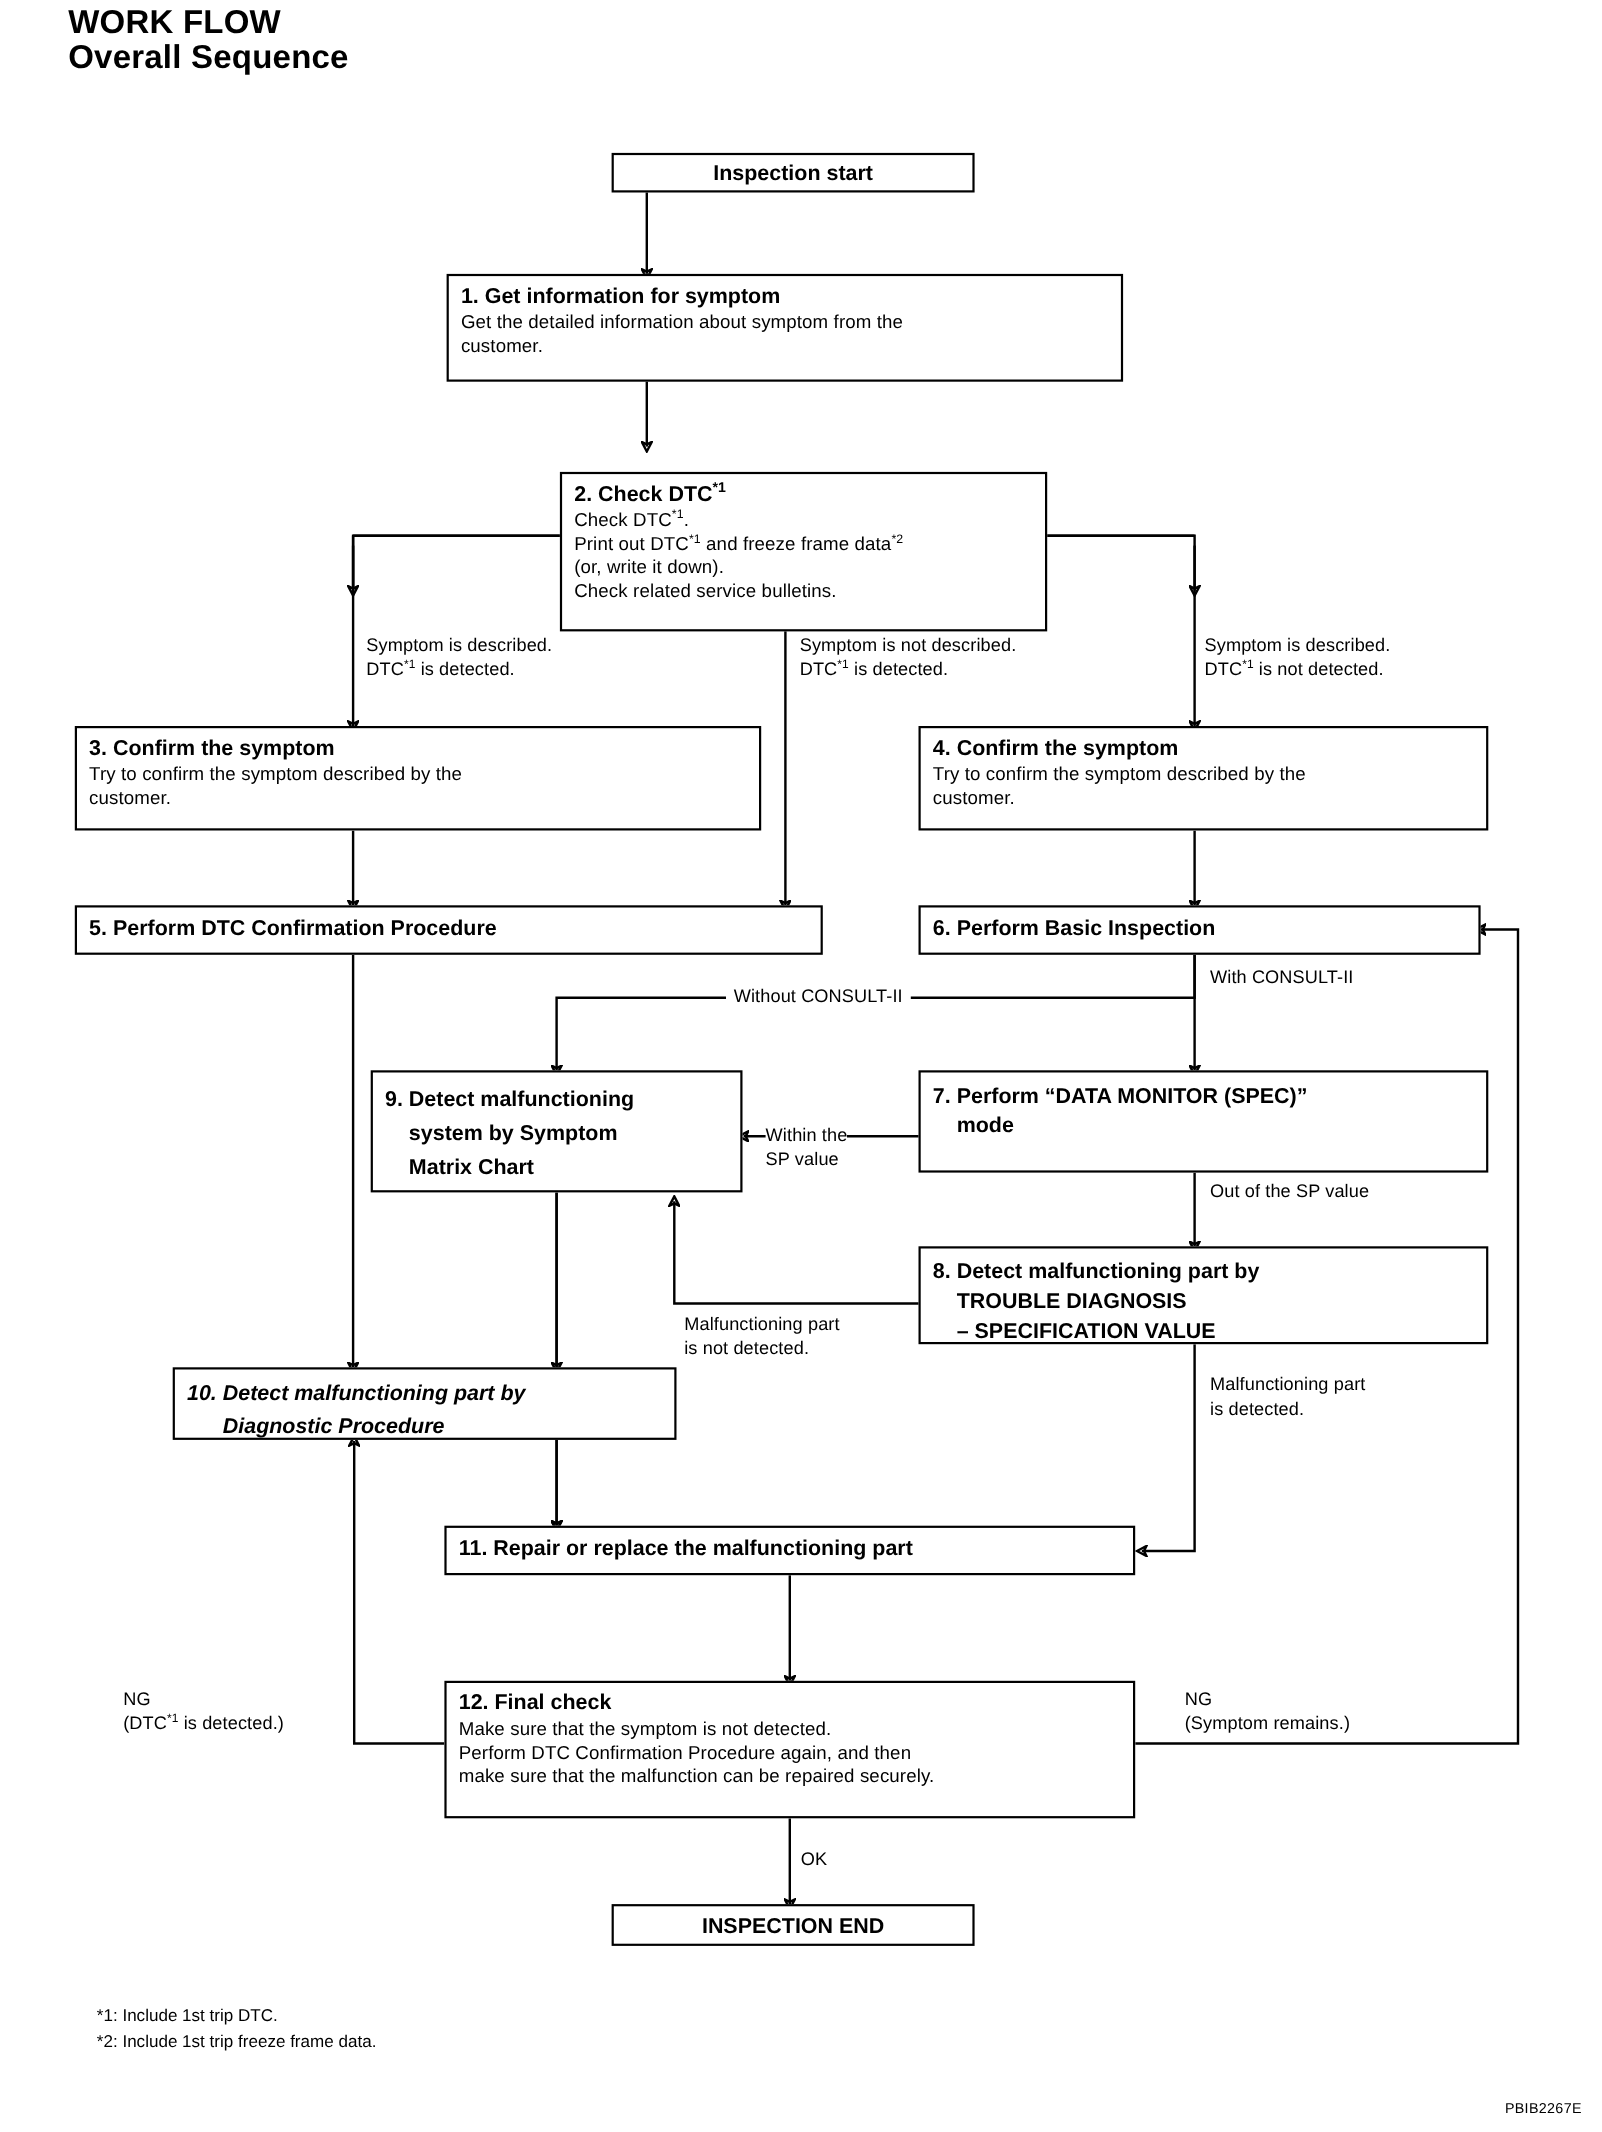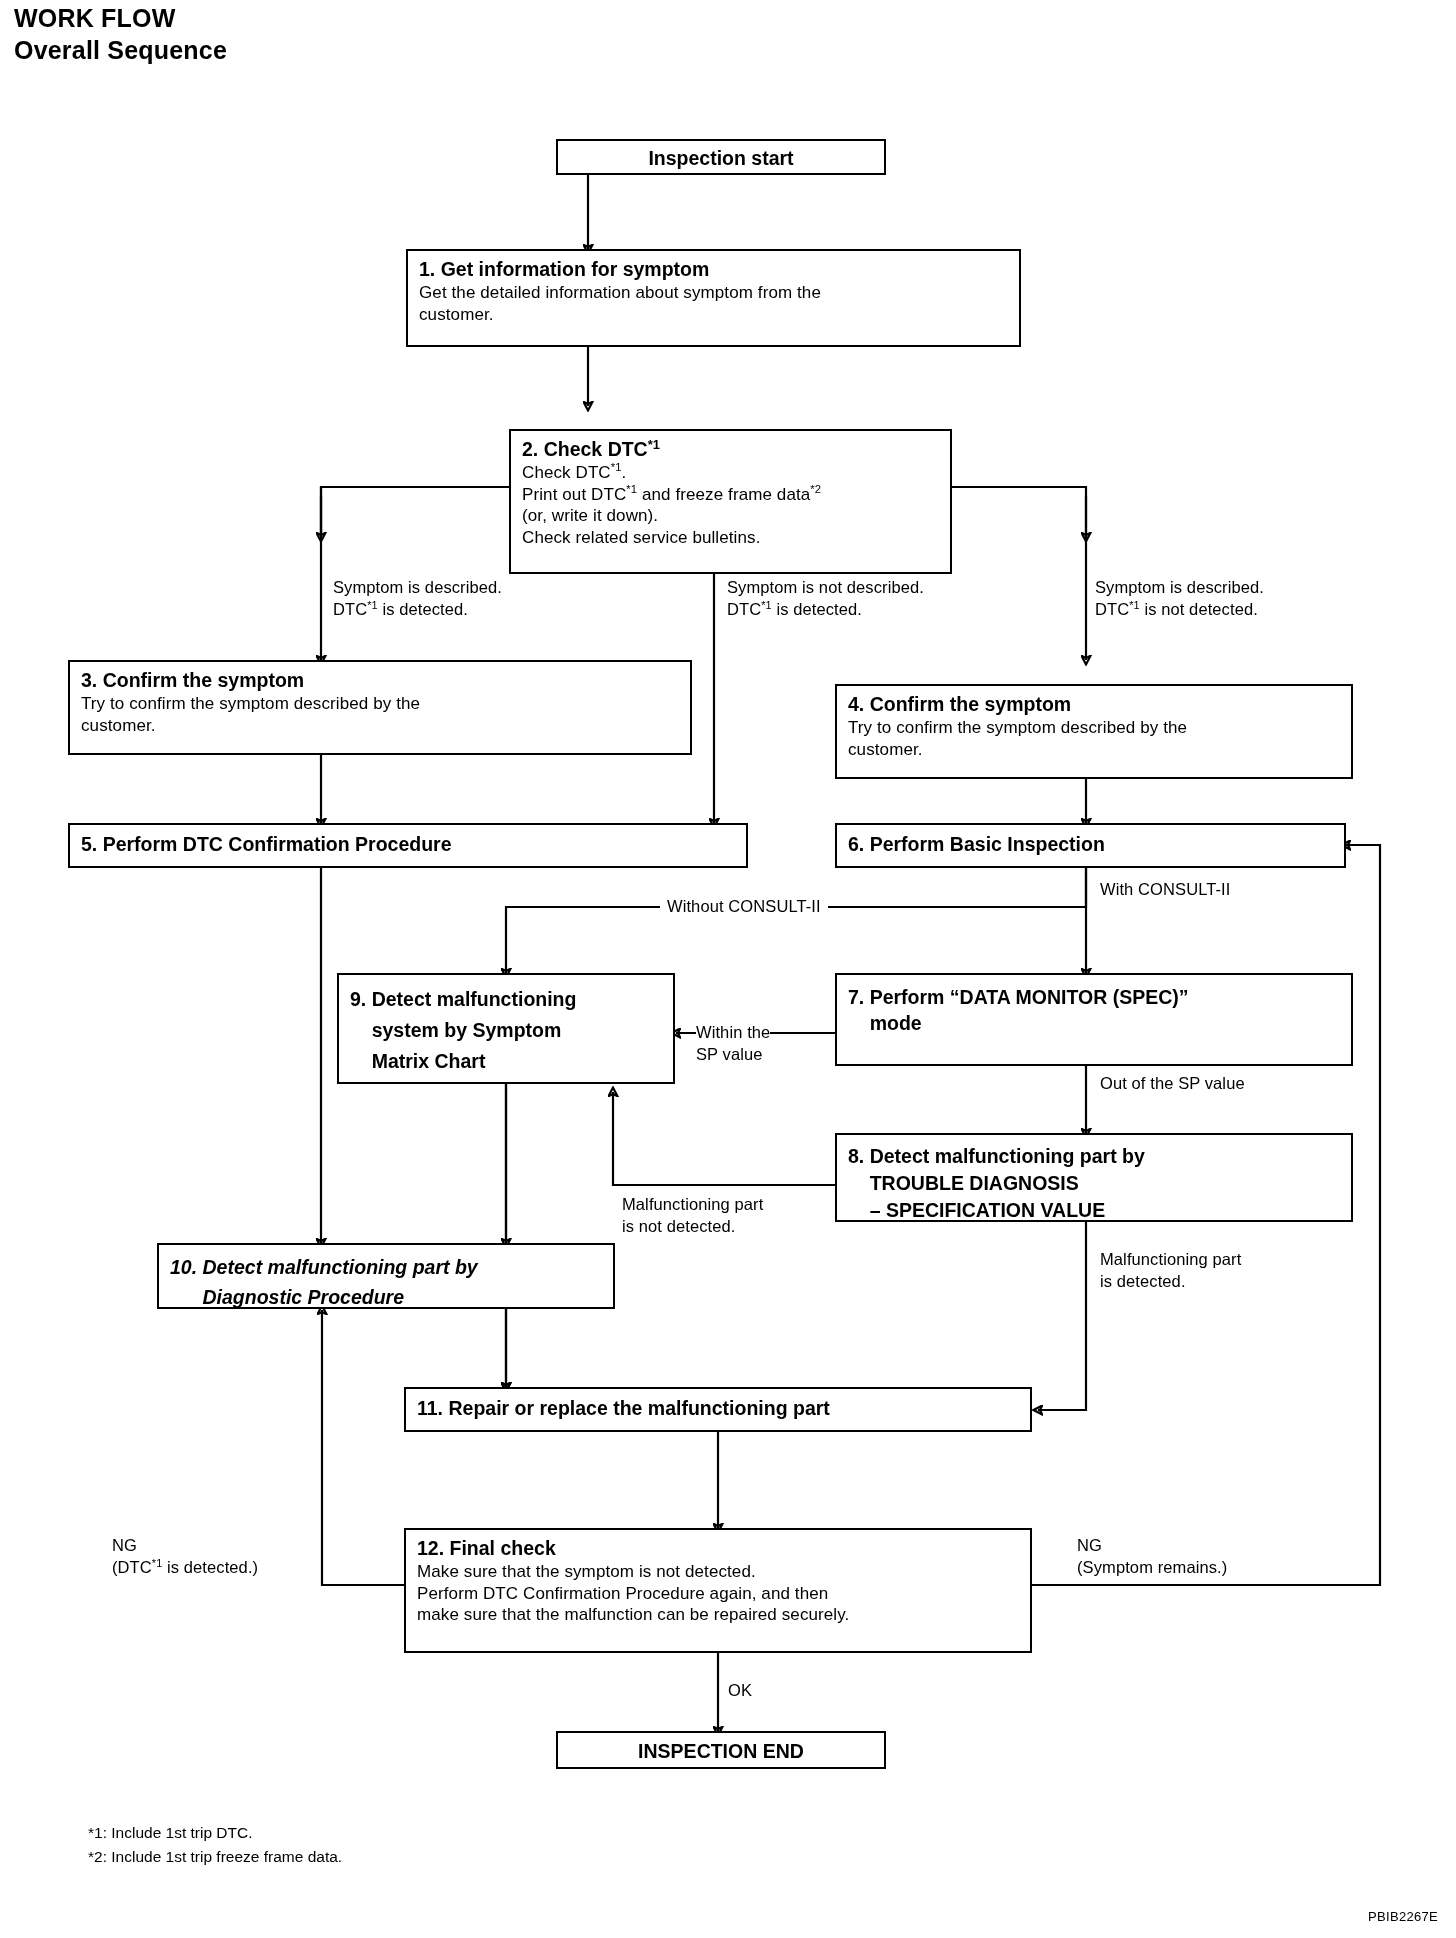--- a/index.html
+++ b/index.html
@@ -6,21 +6,21 @@
   body{
     font-family:"Liberation Sans", sans-serif;
     color:#000;
     width:1456px; height:1938px;
     position:relative;
     overflow:hidden;
   }
   #stage{position:absolute; left:0; top:0; width:1456px; height:1938px;}
 
   
-  .hdr{position:absolute; font-weight:bold; font-size:25px; letter-spacing:.2px;}
+  .hdr{position:absolute; font-weight:bold; font-size:30px; letter-spacing:.2px;margin-left:48px;}
   #hdr1{left:14px; top:4px;}
   #hdr2{left:14px; top:36px;}
 
   
   .box{
     position:absolute;
     border:2.2px solid #000;
     background:#fff;
     box-sizing:border-box;
     padding:5px 9px 6px 11px;
@@ -155,21 +155,21 @@
 (or, write it down).
 Check related service bulletins.</div>
   </div>
 
   <div class="box" style="left:68px; top:660px; width:624px; height:95px;">
     <div class="ttl">3. Confirm the symptom</div>
     <div class="body">Try to confirm the symptom described by the
 customer.</div>
   </div>
 
-  <div class="box" style="left:835px; top:660px; width:518px; height:95px;margin-top:24px;">
+  <div class="box" style="left:835px; top:660px; width:518px; height:95px;">
     <div class="ttl">4. Confirm the symptom</div>
     <div class="body">Try to confirm the symptom described by the
 customer.</div>
   </div>
 
   <div class="box" style="left:68px; top:823px; width:680px; height:45px; padding-top:6px;">
     <div class="ttl">5. Perform DTC Confirmation Procedure</div>
   </div>
 
   <div class="box" style="left:835px; top:823px; width:511px; height:45px; padding-top:6px;">

